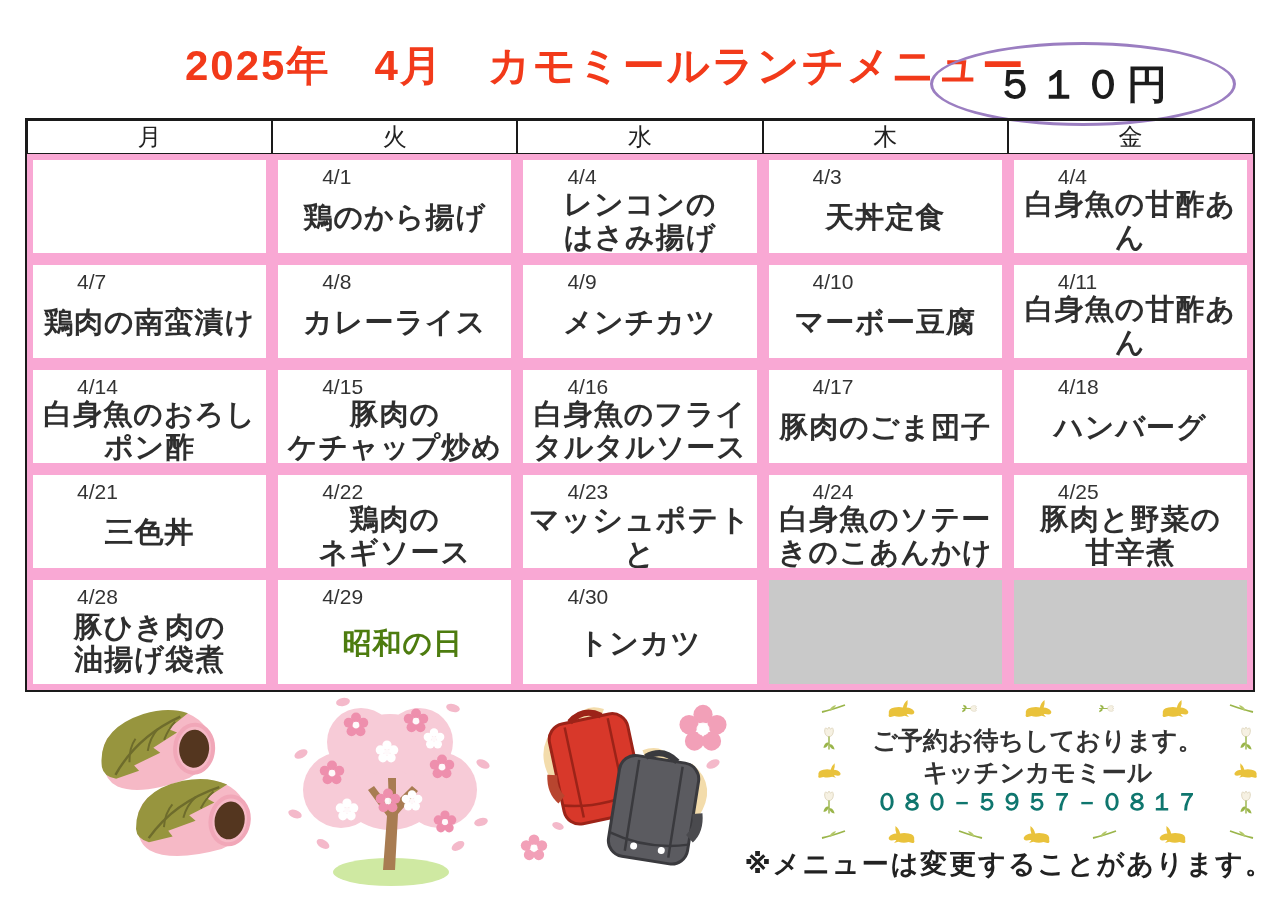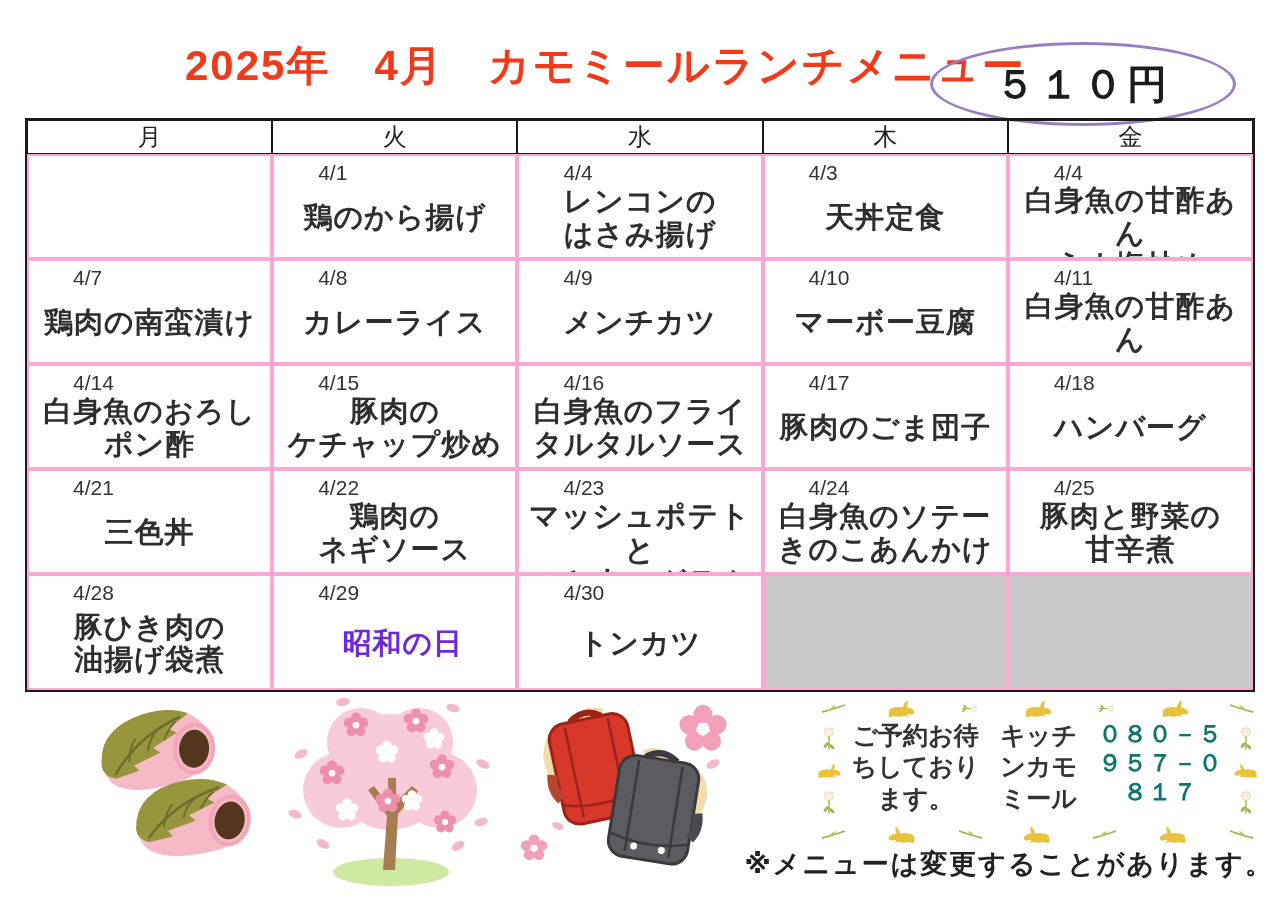--- a/index.html
+++ b/index.html
@@ -24,48 +24,48 @@
     position:absolute;left:25px;top:118px;width:1230px;
     display:grid;grid-template-columns:repeat(5,1fr);
     grid-template-rows:34px 105px 105px 105px 105px 116px;
     border:2px solid #1a1a1a;box-sizing:border-box;
   }
   .hcell{
     border:1px solid #1a1a1a;display:flex;align-items:center;justify-content:center;
     font-size:24px;color:#222;font-weight:500;
   }
   .cell{
-    border:2px solid #f9a8d4;display:flex;flex-direction:column;
+    border:6px solid #f9a8d4;display:flex;flex-direction:column;
     box-sizing:border-box;overflow:hidden;background:#fff;
   }
   .cell .date{
     padding:5px 0 0 44px;font-size:21px;color:#333;font-weight:500;line-height:1.1;
   }
   .cell .menu{
     flex:1;display:flex;align-items:center;justify-content:center;text-align:center;
     font-size:29px;font-weight:600;color:#2e2e2e;line-height:1.12;
     white-space:pre-line;letter-spacing:1px;padding-bottom:6px;
   }
   .cell .menu.small{font-size:30px;}
-  .cell .menu.holiday{color:#6d28d9;margin-left:16px;}
+  .cell .menu.holiday{color:#4d7c0f;margin-left:16px;}
   .cell.gray{background:#c9c9c9;}
   
   .deco{position:absolute;}
   #mochi{left:52px;top:706px;}
   #tree{left:283px;top:694px;}
   #packs{left:498px;top:700px;}
   
   .contact{
     position:absolute;left:815px;top:696px;width:445px;height:150px;
     display:flex;flex-direction:column;justify-content:space-between;
   }
   .frame-row{display:flex;justify-content:space-between;align-items:center;height:24px;padding:0 6px;}
   .frame-mid{flex:1;display:flex;align-items:stretch;}
   .frame-col{width:28px;display:flex;flex-direction:column;justify-content:space-around;align-items:center;}
-  .contact-text{flex:1;display:flex;flex-direction:row;justify-content:center;text-align:center;}
+  .contact-text{flex:1;display:flex;flex-direction:column;justify-content:center;text-align:center;}
   .c-line1,.c-line2{font-size:25px;font-weight:600;color:#333;line-height:1.25;}
   .c-line3{font-size:24px;font-weight:600;color:#0f766e;letter-spacing:1px;line-height:1.2;}
   .note{
     position:absolute;right:6px;top:846px;font-size:27px;color:#222;
     letter-spacing:2px;font-weight:700;white-space:nowrap;
   }
   .rot90{transform:rotate(90deg);}
   .flip{transform:scaleX(-1);}
   svg{display:block;}
 </style>

